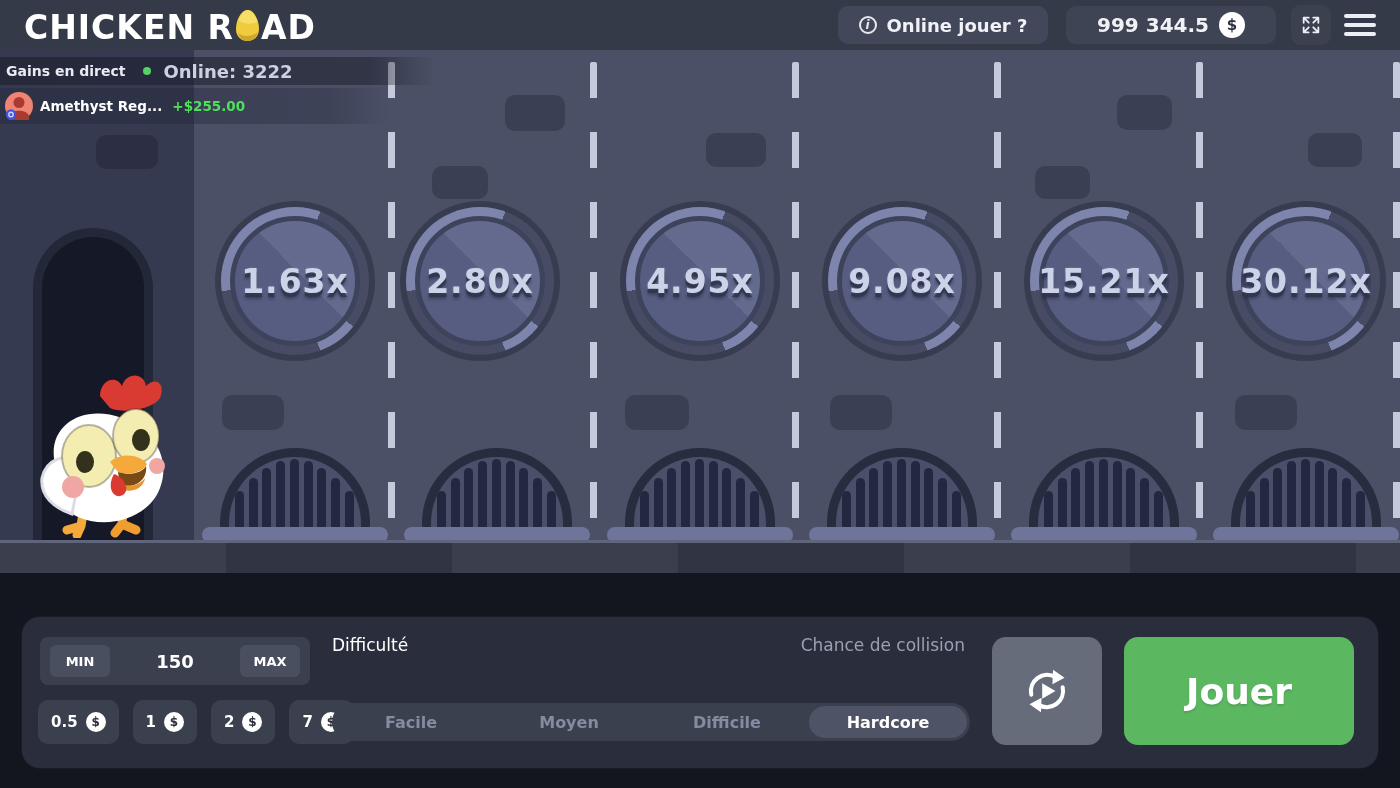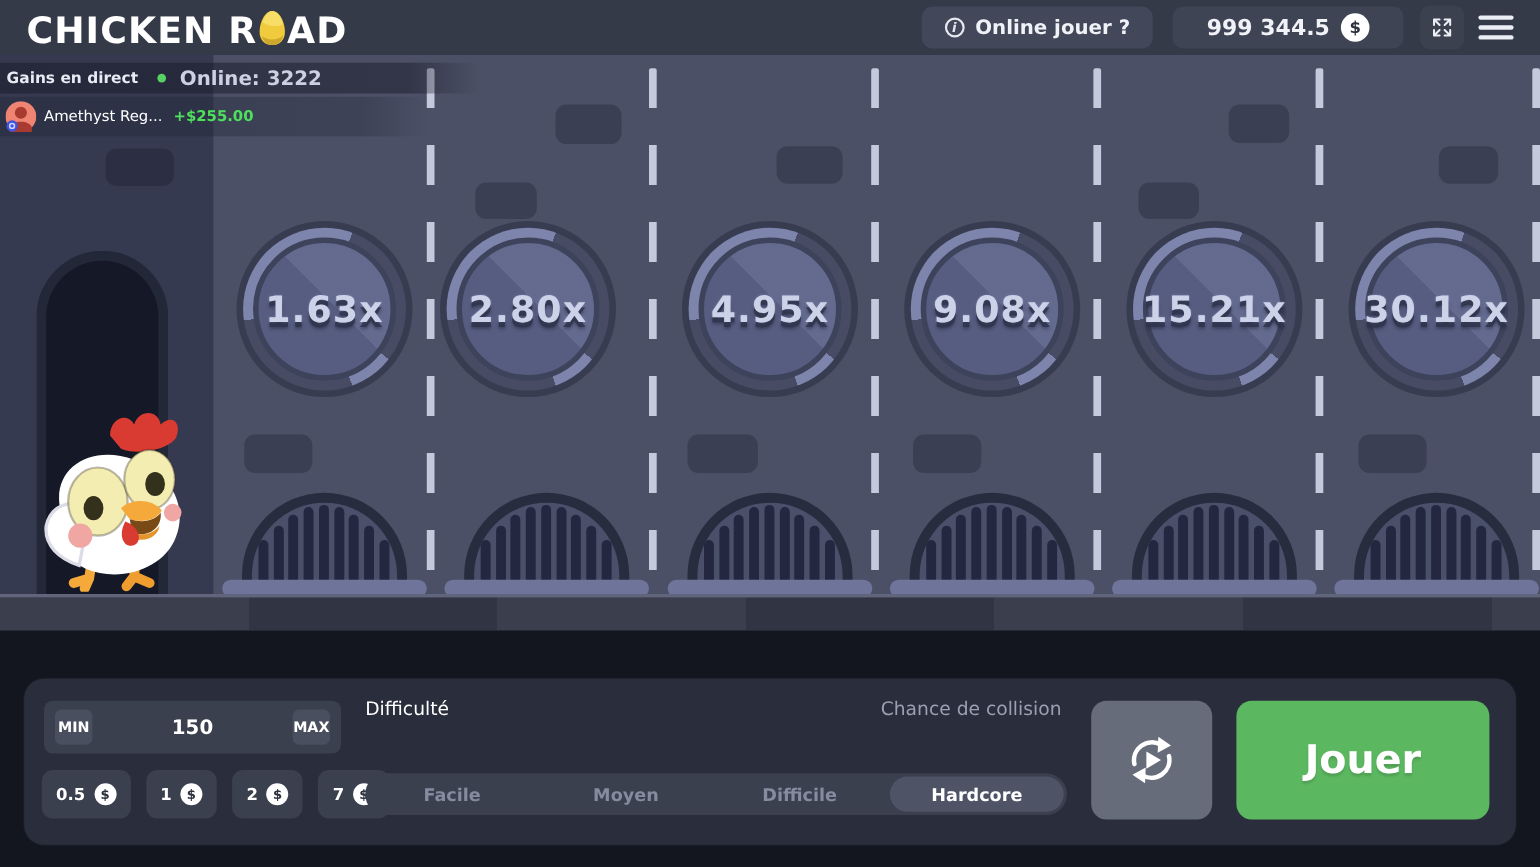--- a/index.html
+++ b/index.html
@@ -64,31 +64,31 @@
 
   
   .livebar { position:absolute; left:0; top:7px; width:435px; height:28px; display:flex; align-items:center;
     background:linear-gradient(90deg,rgba(24,27,40,.55) 0,rgba(24,27,40,.5) 370px,rgba(24,27,40,0) 435px); z-index:8; }
   .livebar .title { margin-left:6px; font-size:14px; font-weight:700; color:#e9ebf4; }
   .dot { width:8px; height:8px; border-radius:50%; background:#57d163; margin-left:18px; }
   .livebar .online { margin-left:12px; font-size:18px; font-weight:700; color:#ccd0e0; }
   .liverow { position:absolute; left:0; top:38px; width:390px; height:36px; display:flex; align-items:center; z-index:8;
     background:linear-gradient(90deg,#2d3247 0,#2d3247 194px,rgba(45,50,71,.55) 194px,rgba(45,50,71,.45) 330px,rgba(45,50,71,0) 390px); }
   .avatar { width:28px; height:28px; margin-left:5px; border-radius:50%; overflow:visible; position:relative; }
-  .liverow .name { margin-left:7px; font-size:13.5px; font-weight:400; color:#ffffff; }
+  .liverow .name { margin-left:7px; font-size:13.5px; font-weight:700; color:#ffffff; }
   .liverow .amount { margin-left:10px; font-size:13.5px; font-weight:700; color:#4ee05b; }
 
   .chicken { position:absolute; left:26px; top:316px; z-index:9; }
 
   
   .panel { position:absolute; left:22px; top:617px; width:1356px; height:151px;
     background:#2a2e3c; border-radius:18px; box-shadow:0 0 0 1px rgba(255,255,255,.03); z-index:20; }
   .betbox { position:absolute; left:18px; top:20px; width:270px; height:48px; background:#3b404f; border-radius:8px;
     display:flex; align-items:center; padding:0 10px; }
-  .mini-btn { width:34px; height:32px; border-radius:6px; background:#4a4f5f; color:#ffffff;
+  .mini-btn { width:60px; height:32px; border-radius:6px; background:#4a4f5f; color:#ffffff;
     font-size:13px; font-weight:700; display:flex; align-items:center; justify-content:center; cursor:pointer; }
   .bet-val { flex:1; text-align:center; color:#ffffff; font-size:18px; font-weight:700; }
   .chips { position:absolute; left:16px; top:83px; display:flex; gap:14px; }
   .chip { height:44px; padding:0 13px; background:#3b404f; border-radius:10px; display:flex; align-items:center;
     gap:8px; color:#ffffff; font-size:15px; font-weight:700; cursor:pointer; }
   .diff-label { position:absolute; left:310px; top:18px; font-size:17px; color:#ffffff; }
   .coll-label { position:absolute; left:600px; top:18px; width:343px; text-align:right; font-size:17px; color:#9aa0b2; }
   .tabs { position:absolute; left:310px; top:86px; width:638px; height:38px; background:#3b404f; border-radius:19px;
     display:flex; align-items:stretch; }
   .tab { flex:1; display:flex; align-items:center; justify-content:center; color:#868ca0;

